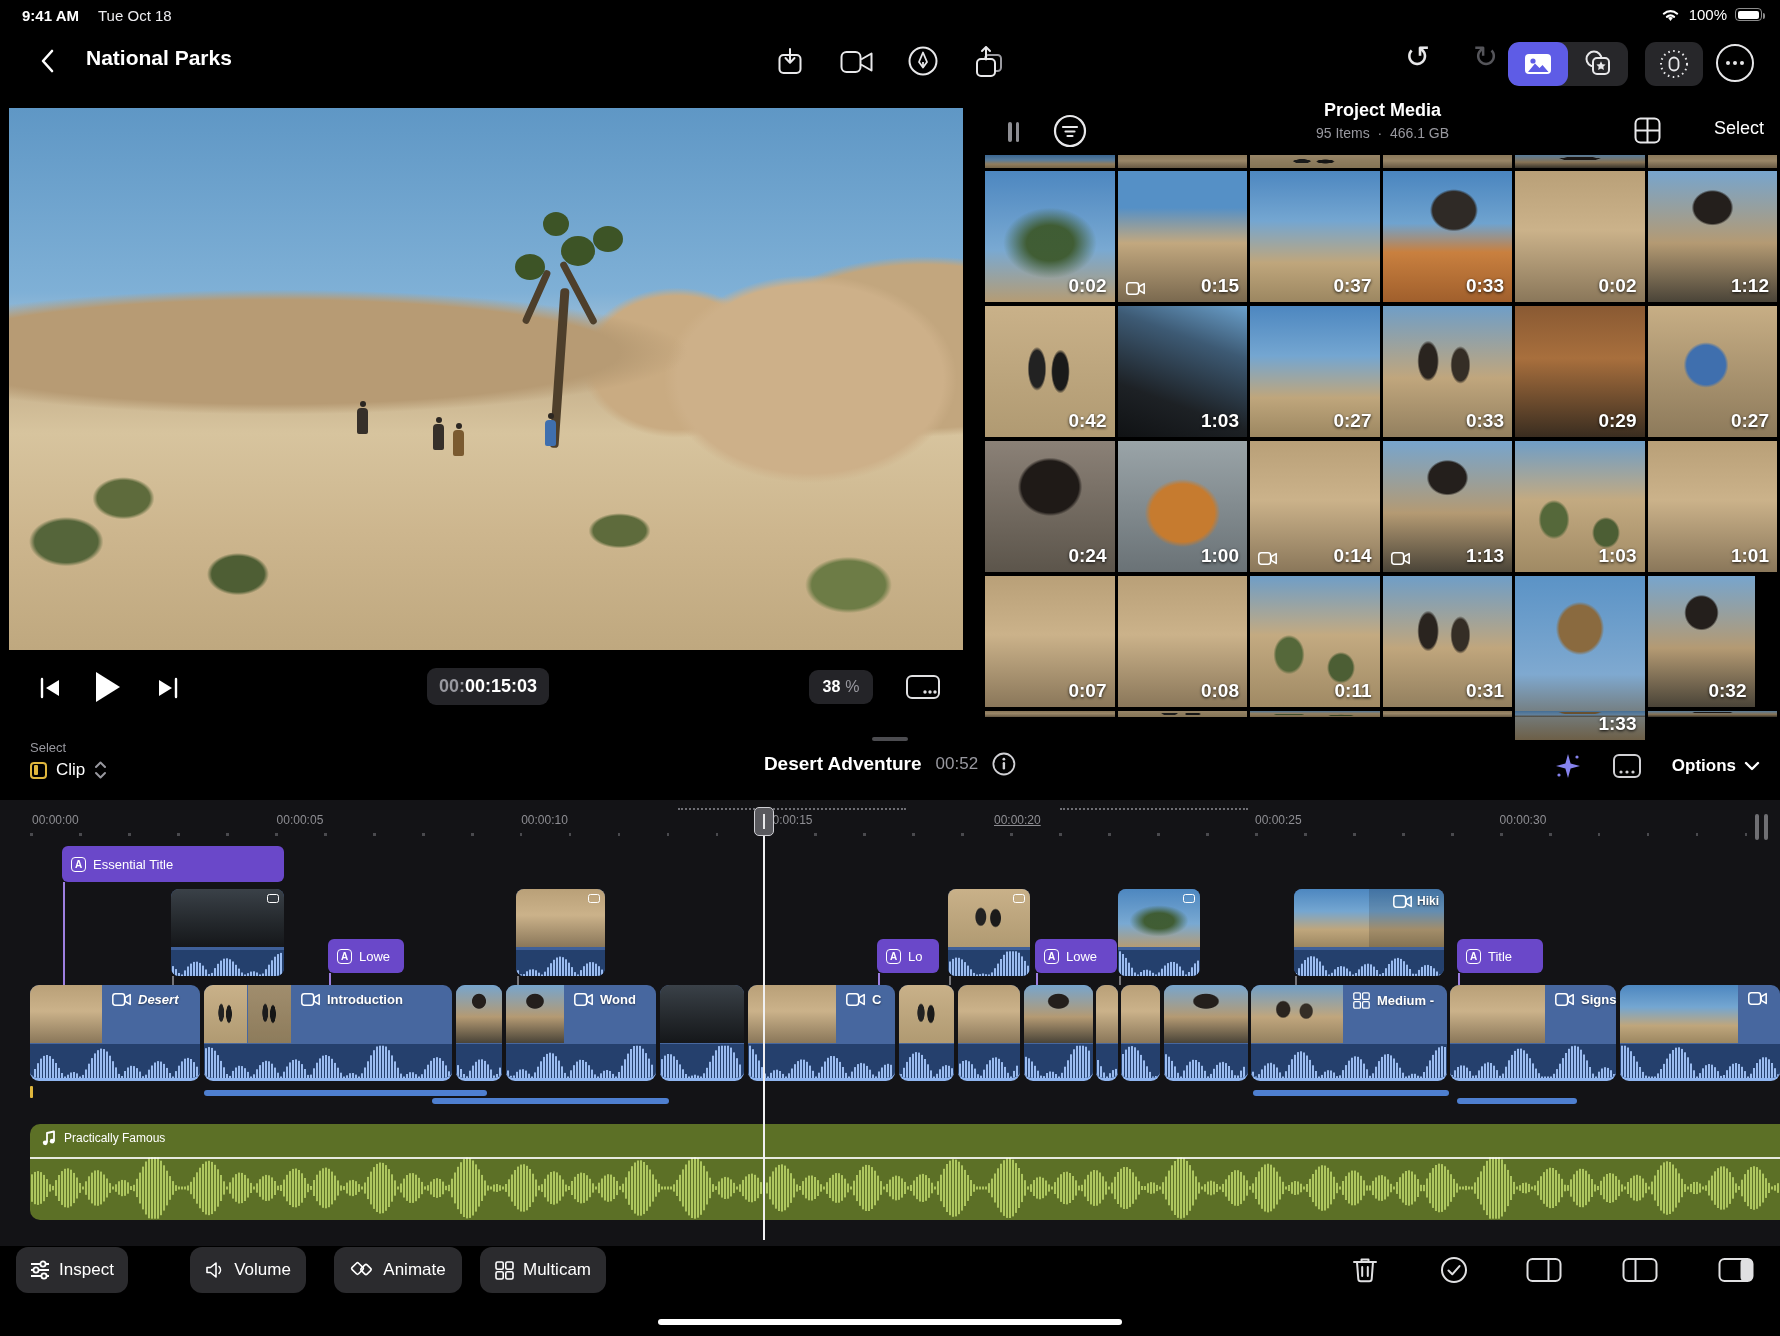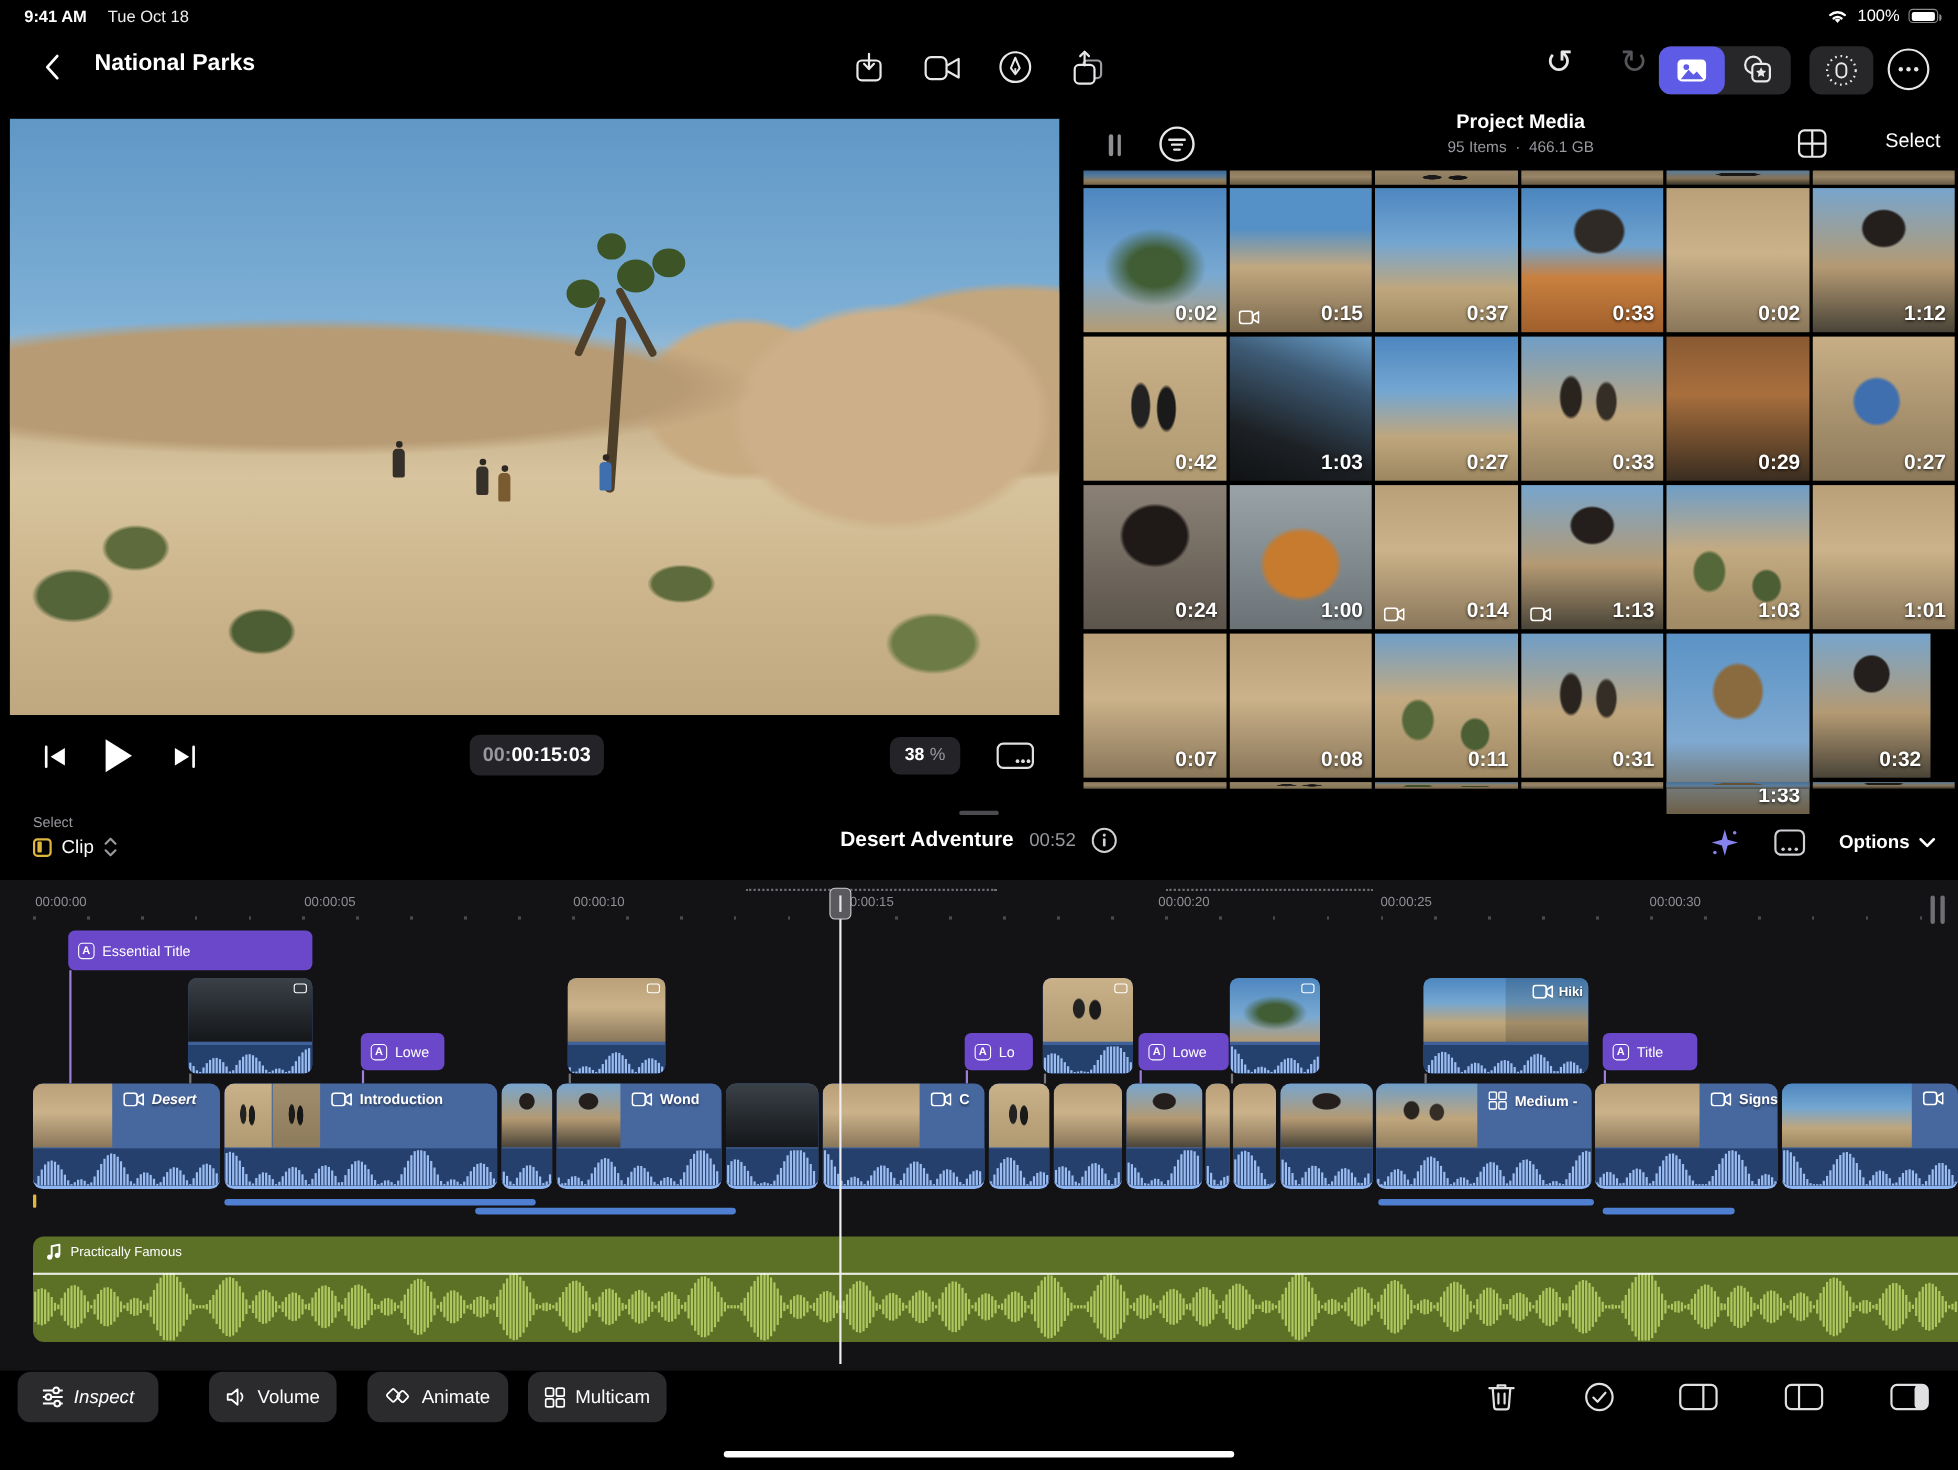--- a/index.html
+++ b/index.html
@@ -436,21 +436,21 @@
 
   <div class="abs tl-bg"></div>
   <div class="abs rulerdots"></div>
   <div class="dashseg" style="left:678px;width:228px;"></div>
   <div class="dashseg" style="left:1060px;width:188px;"></div>
   <div id="ruler">
       <span class="rulerlbl" style="left: 32px;">00:00:00</span>
       <span class="rulerlbl" style="left: 276.6px;">00:00:05</span>
       <span class="rulerlbl" style="left: 521.2px;">00:00:10</span>
       <span class="rulerlbl" style="left: 765.8px;">00:00:15</span>
-      <span class="rulerlbl" style="left: 1053px;">00:00:20</span>
+      <span class="rulerlbl" style="left: 994px; text-decoration: underline;">00:00:20</span>
       <span class="rulerlbl" style="left: 1255px;">00:00:25</span>
       <span class="rulerlbl" style="left: 1499.6px;">00:00:30</span>
     </div>
   <div class="abs scalehandle">
       <div></div>
       <div></div>
     </div>
 
   <div id="tracks">
       <div class="stem title" style="left: 63px; top: 882px; height: 103px;"></div>
@@ -2014,21 +2014,21 @@
           <rect x="1744" y="29.2" width="2" height="5.5" fill="#aec75f"></rect>
           <rect x="1747" y="27.2" width="2" height="9.6" fill="#aec75f"></rect>
         </svg>
       </div>
     <div class="aline"></div>
   </div>
 
   <div class="abs playhead-hd"></div>
   <div class="abs playhead-line"></div>
 
-  <div class="btn" style="left:16px;width:128px;font-style:italic;">
+  <div class="btn" style="left:16px;width:112px;">
     <svg width="20" height="20" viewBox="0 0 20 20">
         <path d="M1 4h18M1 10h18M1 16h18" stroke="#fff" stroke-width="1.8"></path>
         <circle cx="13" cy="4" r="2.6" fill="#2b2b2e" stroke="#fff" stroke-width="1.8"></circle>
         <circle cx="6" cy="10" r="2.6" fill="#2b2b2e" stroke="#fff" stroke-width="1.8"></circle>
         <circle cx="14" cy="16" r="2.6" fill="#2b2b2e" stroke="#fff" stroke-width="1.8"></circle>
       </svg>
     <span>Inspect</span>
   </div>
   <div class="btn" style="left:190px;width:116px;">
     <svg width="20" height="18" viewBox="0 0 20 18">

